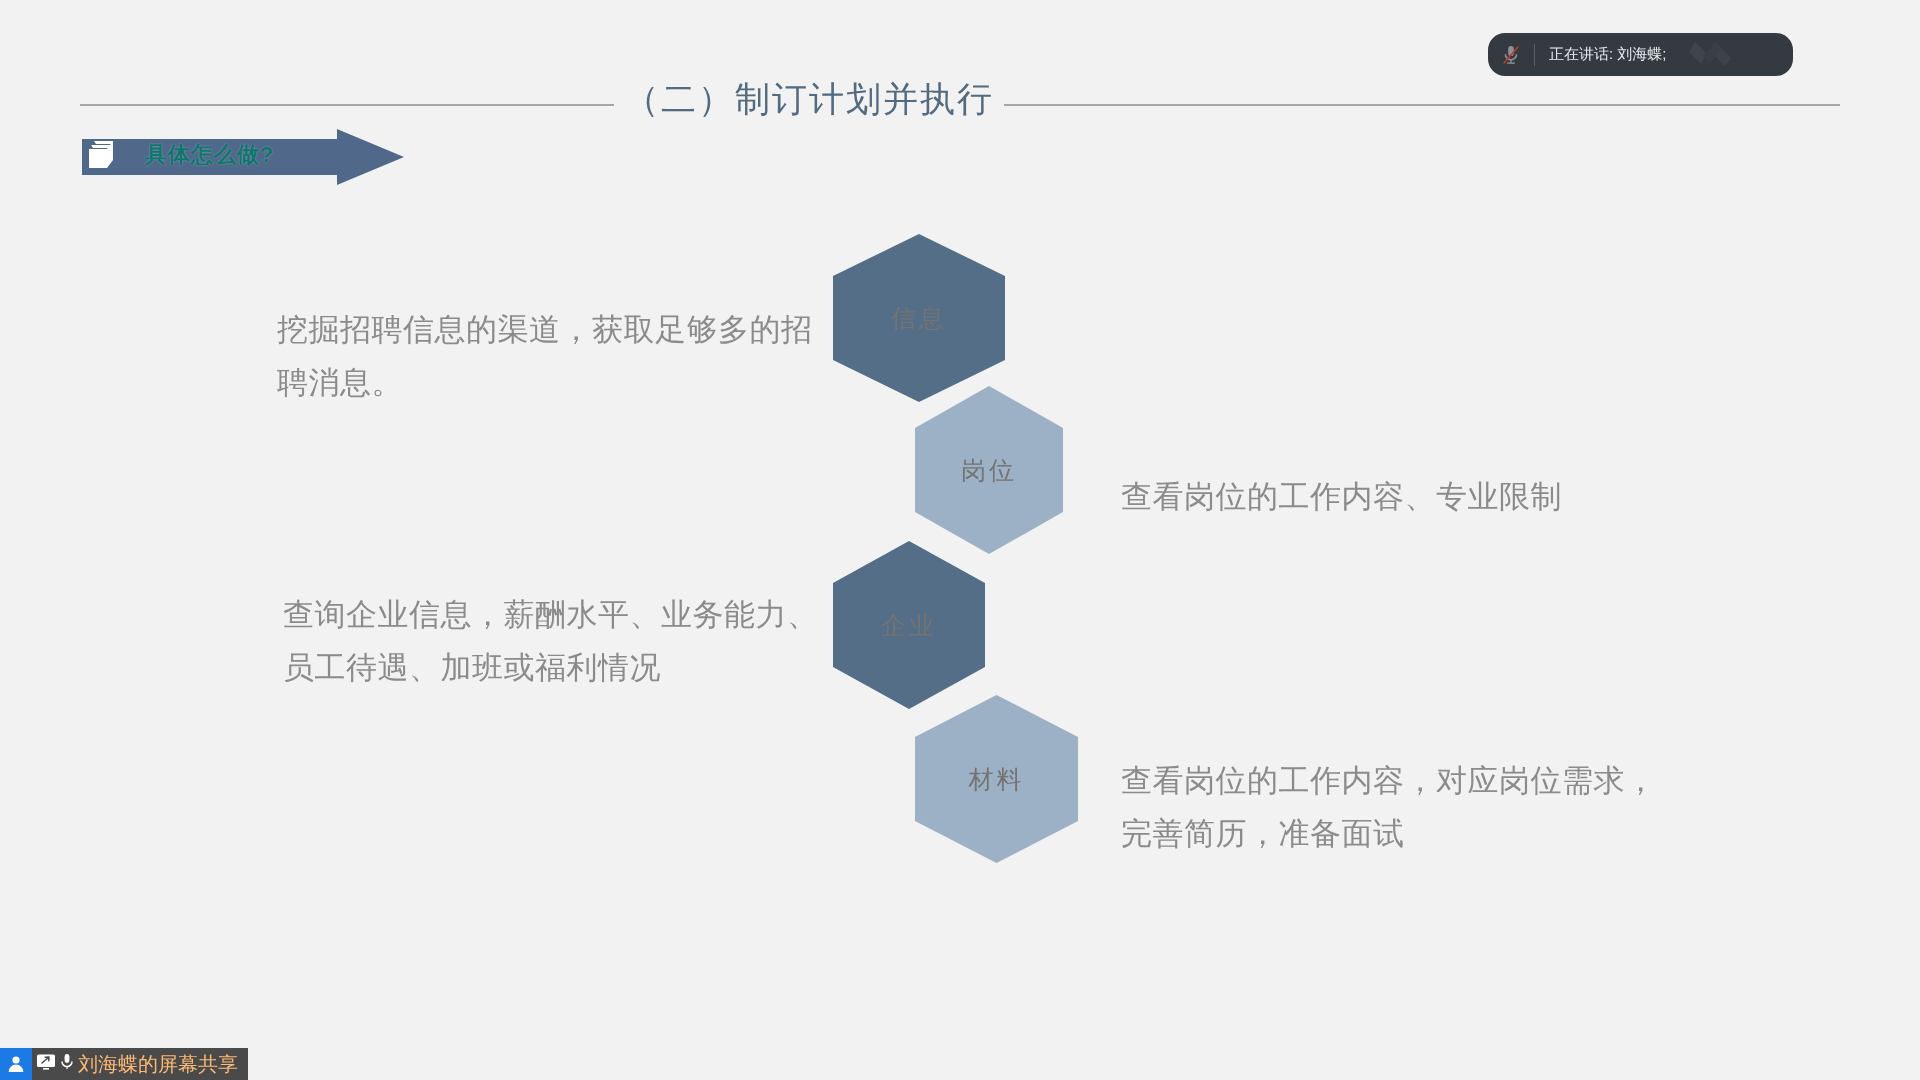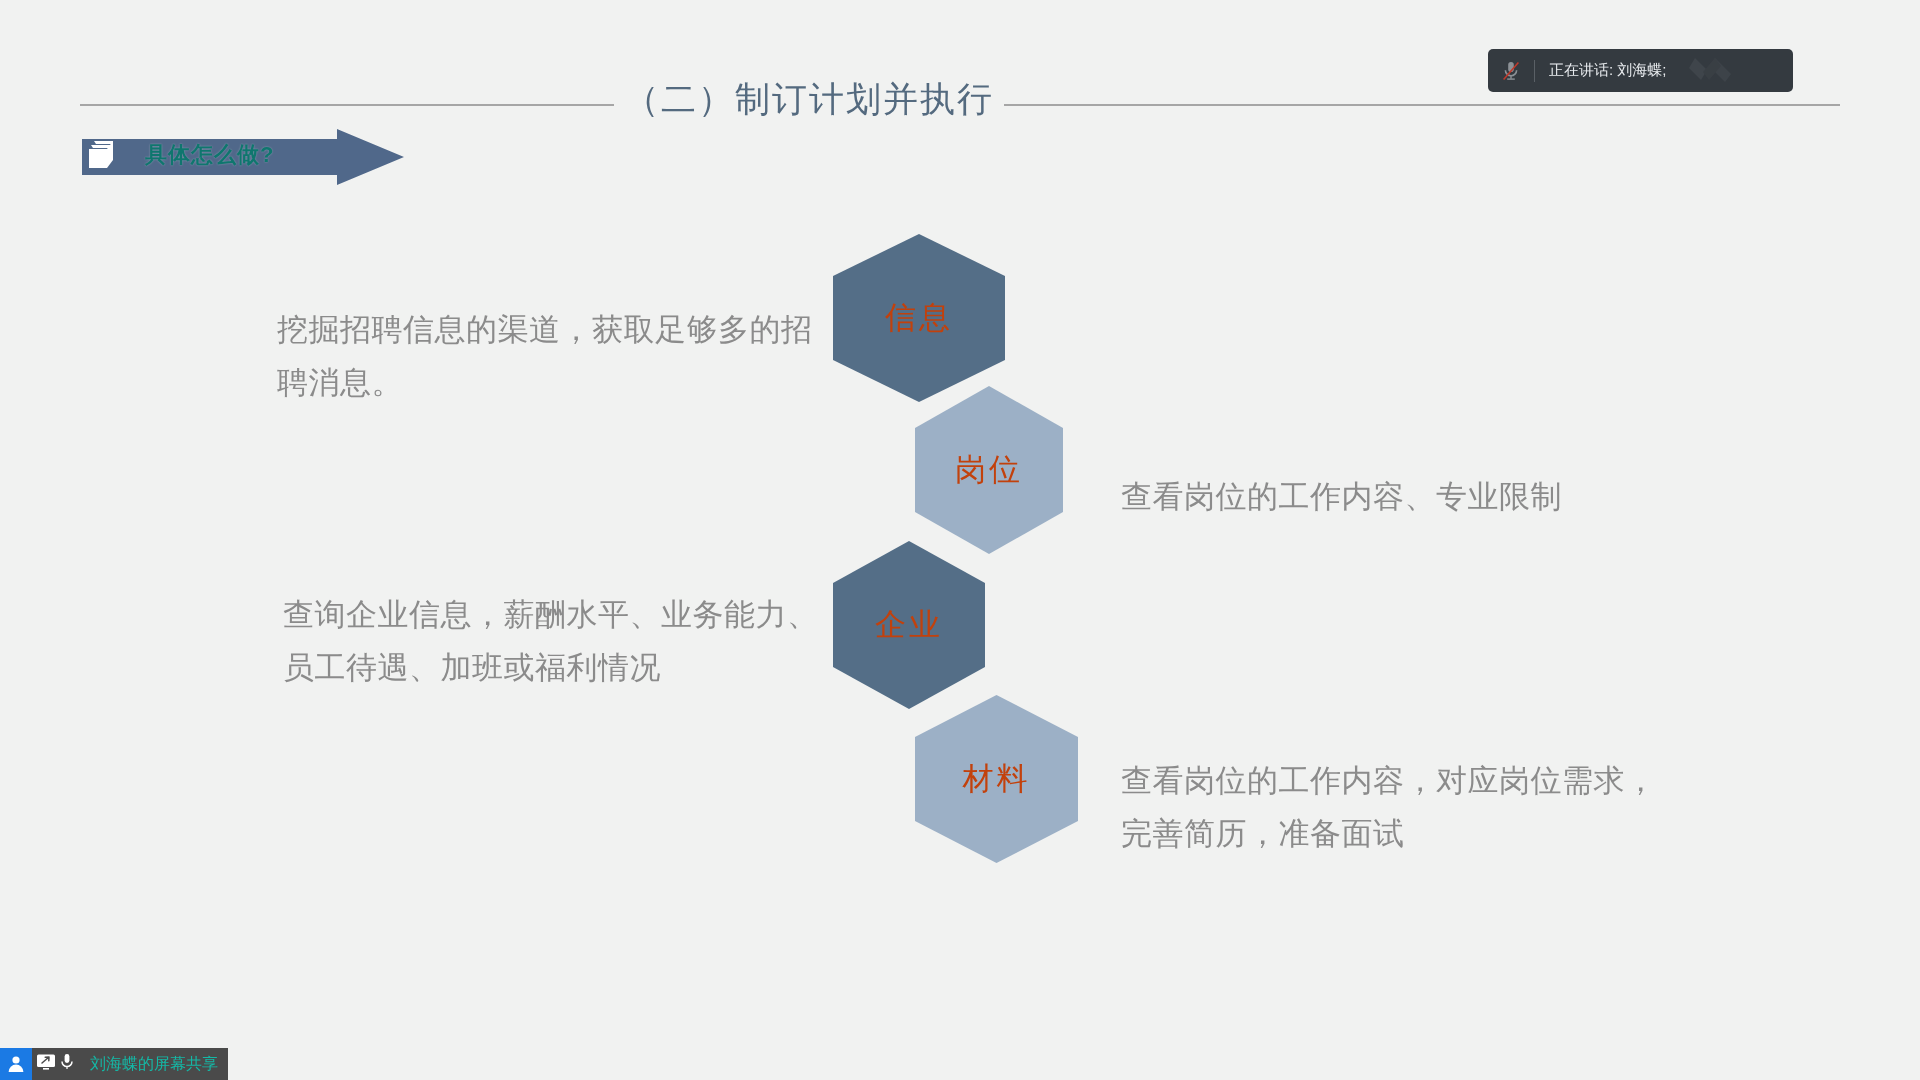--- a/index.html
+++ b/index.html
@@ -73,22 +73,22 @@
   .hex-shape {
     position: absolute;
     inset: 0;
     -webkit-clip-path: polygon(50% 0%, 100% 25%, 100% 75%, 50% 100%, 0% 75%, 0% 25%);
     clip-path: polygon(50% 0%, 100% 25%, 100% 75%, 50% 100%, 0% 75%, 0% 25%);
     border-radius: 16px;
   }
   .hex-label {
     position: relative;
     z-index: 2;
-    color: #c2410c;
-    font-size: 31px;
+    color: #737373;
+    font-size: 25px;
     letter-spacing: 3px;
     font-weight: 400;
   }
 
   #hex-1 { left: 833px; top: 234px; width: 172px; height: 168px; }
   #hex-2 { left: 915px; top: 386px; width: 148px; height: 168px; }
   #hex-3 { left: 833px; top: 541px; width: 152px; height: 168px; }
   #hex-4 { left: 915px; top: 695px; width: 163px; height: 168px; }
 
   .hex-dark  { background: #546e87; }
@@ -103,24 +103,24 @@
     letter-spacing: 0.5px;
   }
   #callout-1 { left: 277px; top: 303px; width: 545px; }
   #callout-2 { left: 1121px; top: 470px; width: 560px; }
   #callout-3 { left: 283px; top: 588px; width: 545px; }
   #callout-4 { left: 1121px; top: 754px; width: 560px; }
 
   
   #speaker-banner {
     position: absolute;
-    top: 49px; left: 1488px;
+    top: 33px; left: 1488px;
     width: 305px; height: 43px;
     background: #343a40;
-    border-radius: 5px;
+    border-radius: 17px;
     display: flex;
     align-items: center;
     overflow: hidden;
   }
   #speaker-mic-icon {
     width: 46px; height: 43px;
     display: flex; align-items: center; justify-content: center;
     flex: 0 0 auto;
   }
   #speaker-divider {
@@ -155,24 +155,24 @@
     display: flex; align-items: center; justify-content: center;
     flex: 0 0 auto;
   }
   #taskbar-share-chip {
     background: #4a4a4a;
     display: flex; align-items: center;
     padding: 0 10px 0 4px;
     gap: 4px;
   }
   #taskbar-share-label {
-    color: #14b8a6;
-    font-size: 16px;
-    white-space: nowrap;
-    margin-left: 12px;
+    color: #fdba74;
+    font-size: 20px;
+    white-space: nowrap;
+    margin-left: 0;
   }
 </style>
 </head>
 <body>
 
 <div id="slide">
 
   <div id="title-row">
     <div class="title-rule rule-left"></div>
     <div id="slide-title">（二）制订计划并执行</div>

